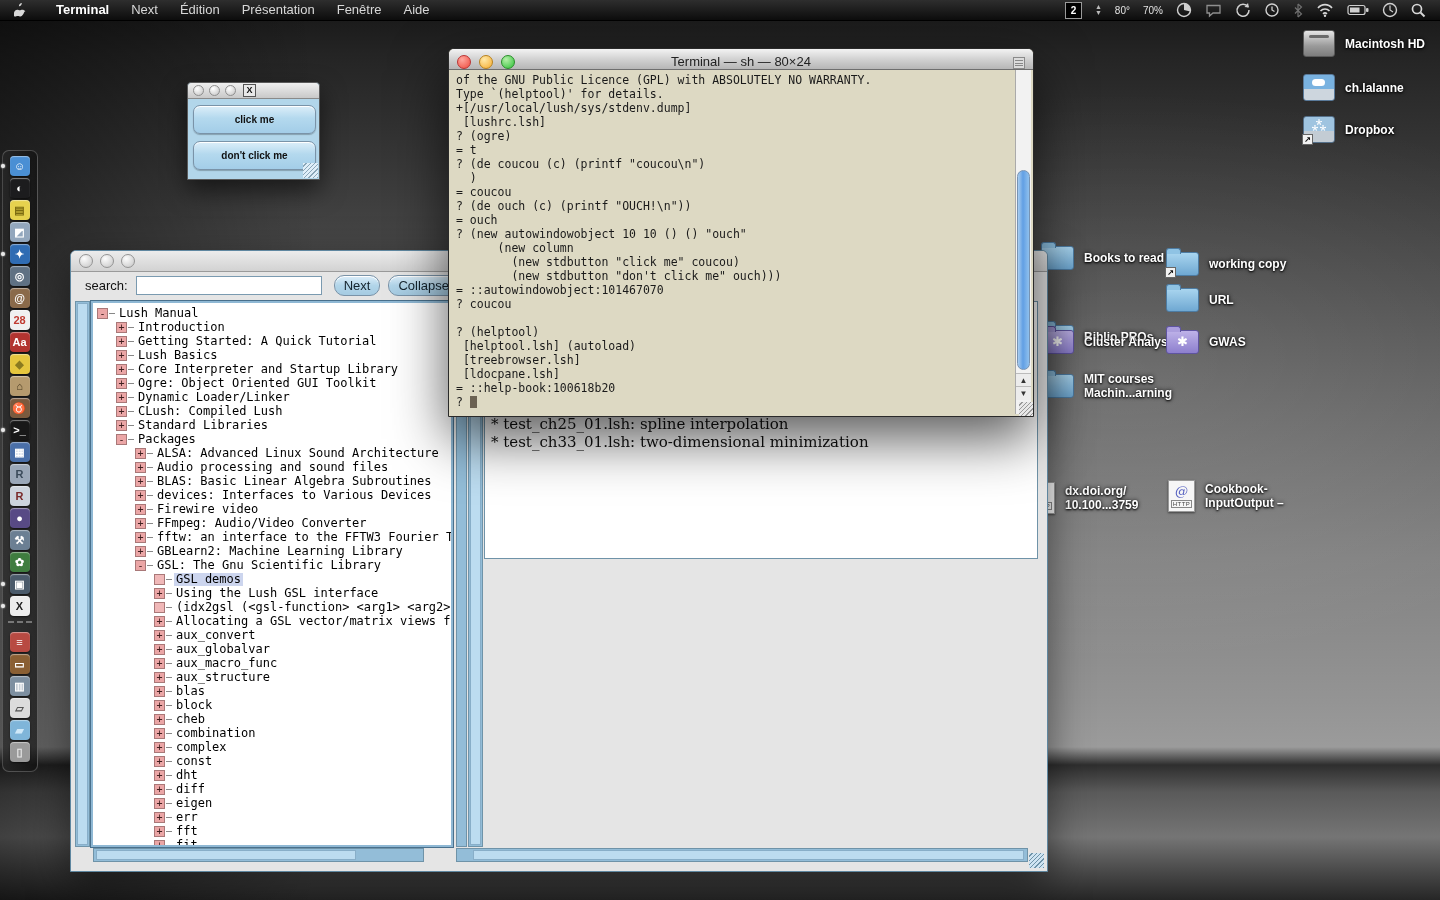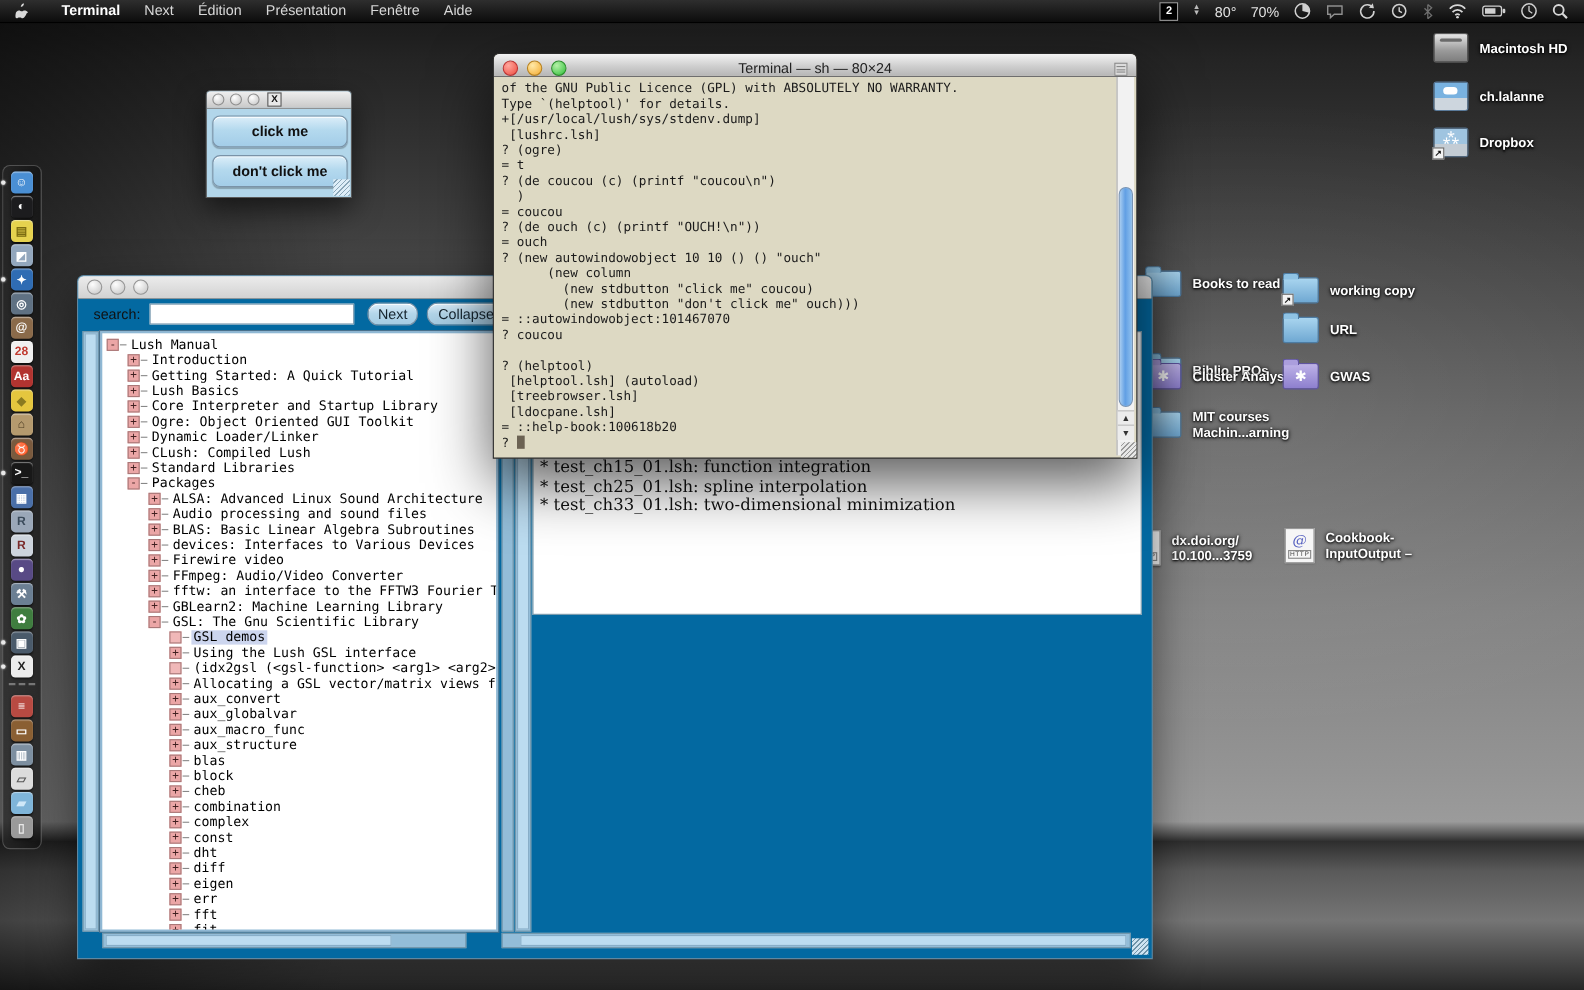--- a/index.html
+++ b/index.html
@@ -16,21 +16,21 @@
     background:linear-gradient(#2e2e2e,#0c0c0c);border-bottom:1px solid #000;
     display:flex;align-items:center;color:#d8d8d8;font-size:13px;}
   #menubar .apple{margin:0 18px 0 14px;display:flex;align-items:center;}
   #menubar .mitem{padding:0 11px;height:20px;line-height:20px;}
   #menubar .mitem.app{font-weight:bold;color:#fff;}
   #mright{margin-left:auto;display:flex;align-items:center;gap:13px;padding-right:14px;}
   #mright svg{display:block;}
   .kbadge{width:15px;height:15px;background:#000;border:1px solid #9a9a9a;color:#fff;
     font-size:10px;font-weight:bold;text-align:center;line-height:15px;}
   .updown{display:flex;flex-direction:column;font-size:7px;line-height:6px;color:#bbb;}
-  .mtext{font-size:13px;color:#e2e2e2;}
+  .mtext{font-size:10px;color:#e2e2e2;}
   
   #dock{position:absolute;left:2px;top:150px;width:36px;height:622px;z-index:40;
     background:linear-gradient(90deg,rgba(40,40,40,.72),rgba(15,15,15,.6));
     border:1px solid rgba(255,255,255,.22);border-radius:7px;
     display:flex;flex-direction:column;align-items:center;padding:5px 0;box-sizing:border-box;gap:2px;}
   .ditem{position:relative;width:21px;height:20px;flex:0 0 auto;}
   .ditem .dic{width:20px;height:20px;border-radius:4px;color:#fff;font-size:11px;font-weight:bold;
     display:flex;align-items:center;justify-content:center;
     box-shadow:inset 0 1px 1px rgba(255,255,255,.45),0 1px 2px rgba(0,0,0,.6);}
   .ditem .dot{position:absolute;left:-9px;top:8px;width:4px;height:4px;border-radius:50%;
@@ -95,25 +95,25 @@
   #ogrewin{left:187px;top:82px;width:131px;height:96px;z-index:31;background:#b2d6ea;
     border:1px solid #5a5a5a;border-radius:4px 4px 0 0;box-shadow:0 10px 25px rgba(0,0,0,.55);}
   #ogrewin .titlebar{height:15px;background:linear-gradient(#efefef,#c9c9c9);
     border-bottom:1px solid #8a8a8a;border-radius:4px 4px 0 0;display:flex;align-items:center;padding:0 5px;gap:5px;}
   #ogrewin .gc{width:9px;height:9px;border-radius:50%;background:radial-gradient(circle at 35% 30%,#fff,#c2c2c2);border:1px solid #8f8f8f;margin:0;}
   #ogrewin .xbox{width:11px;height:11px;background:#e8e8e8;border:1px solid #555;color:#111;
     font-size:9px;line-height:11px;text-align:center;font-weight:bold;margin-left:2px;}
   .obtn{position:absolute;left:5px;width:121px;height:27px;border-radius:7px;
     background:linear-gradient(#dceef9,#b4d9ee 45%,#a3cde8);border:1px solid #7a93a8;
     box-shadow:inset 0 1px 0 #fff,0 1px 1px rgba(0,0,0,.25);
-    font-size:13px;font-weight:bold;color:#111;display:flex;align-items:center;justify-content:center;}
+    font-size:10px;font-weight:bold;color:#111;display:flex;align-items:center;justify-content:center;}
   #ogre-grip{position:absolute;right:1px;bottom:1px;width:15px;height:15px;
     background:repeating-linear-gradient(135deg,#dfeef8 0 2px,#8aa6b8 2px 3px);}
   
-  #helpwin{left:70px;top:250px;width:976px;height:620px;z-index:20;background:#0369a1;
+  #helpwin{left:70px;top:250px;width:976px;height:620px;z-index:20;background:#e5e5e5;
     border:1px solid #5f87a0;box-shadow:0 15px 40px rgba(0,0,0,.5);}
   #helpwin .titlebar{height:20px;background:linear-gradient(#ececec,#d2d2d2);
     border-bottom:1px solid #9a9a9a;border-radius:5px 5px 0 0;display:flex;align-items:center;padding:0 8px;}
   #helpwin .gc{width:12px;height:12px;border-radius:50%;background:radial-gradient(circle at 35% 30%,#fdfdfd,#c4c4c4);
     border:1px solid #949494;margin-right:7px;}
   #helptools{position:absolute;left:0;right:0;top:20px;height:29px;display:flex;align-items:center;
     padding-left:14px;gap:8px;box-sizing:border-box;}
   #helptools .slabel{font-size:13px;color:#111;}
   #search-input{width:178px;height:17px;border:1px solid #7a9ab0;background:#fff;font-size:12px;padding:0 3px;}
   .hbtn{height:19px;border-radius:10px;padding:0 9px;font-size:13px;color:#15242e;
@@ -591,21 +591,20 @@
         <span class="tdash"></span>
         <span class="tlabel">fit</span>
       </div>
     </div>
   <div class="vstrip" id="doc-vscroll1"></div>
   <div class="vstrip" id="doc-vscroll2">
       <div class="vthumb"></div>
     </div>
   <div id="docpane">
     <div id="doc-lines">
-        <div>* test_ch15_01.lsh: function integration</div>
         <div>* test_ch25_01.lsh: spline interpolation</div>
         <div>* test_ch33_01.lsh: two-dimensional minimization</div>
       </div>
   </div>
   <div class="hscroll" id="hscroll-left">
       <div class="hthumb"></div>
     </div>
   <div class="hscroll" id="hscroll-right">
       <div class="hthumb"></div>
     </div>

